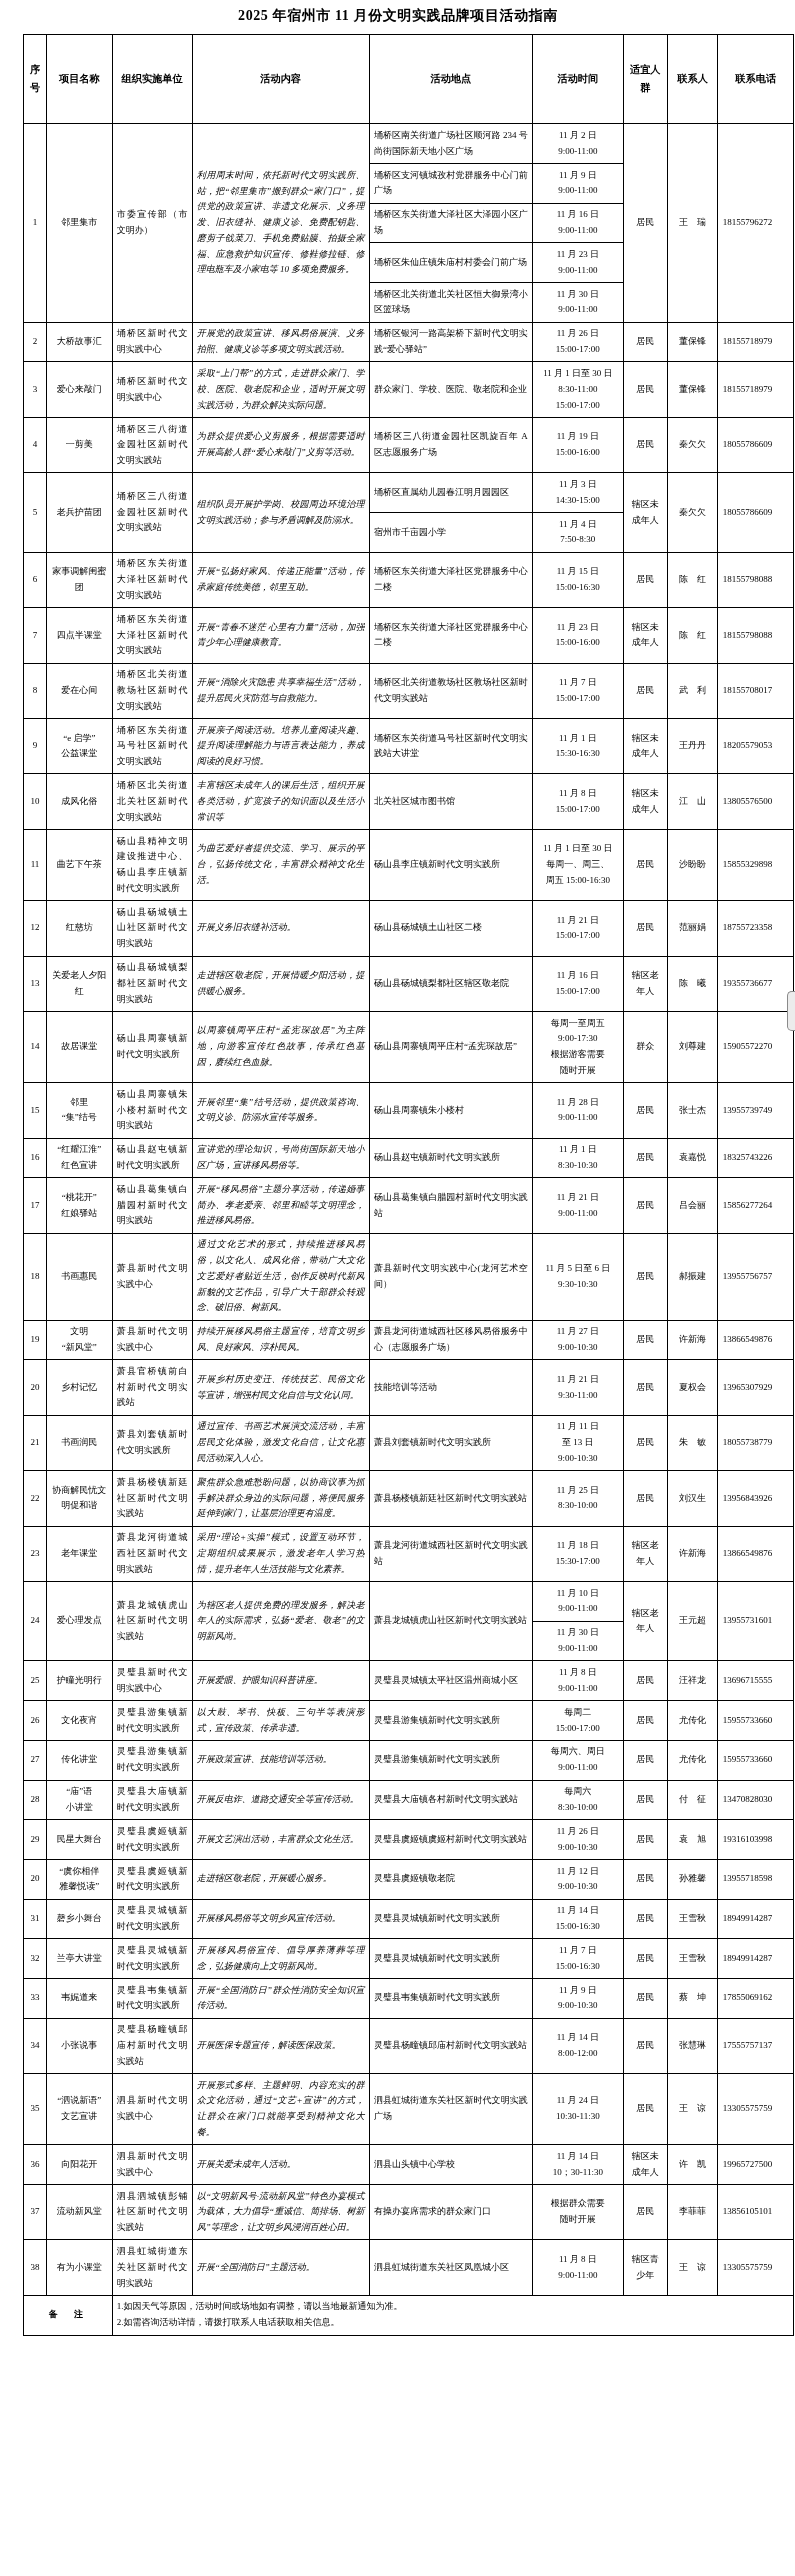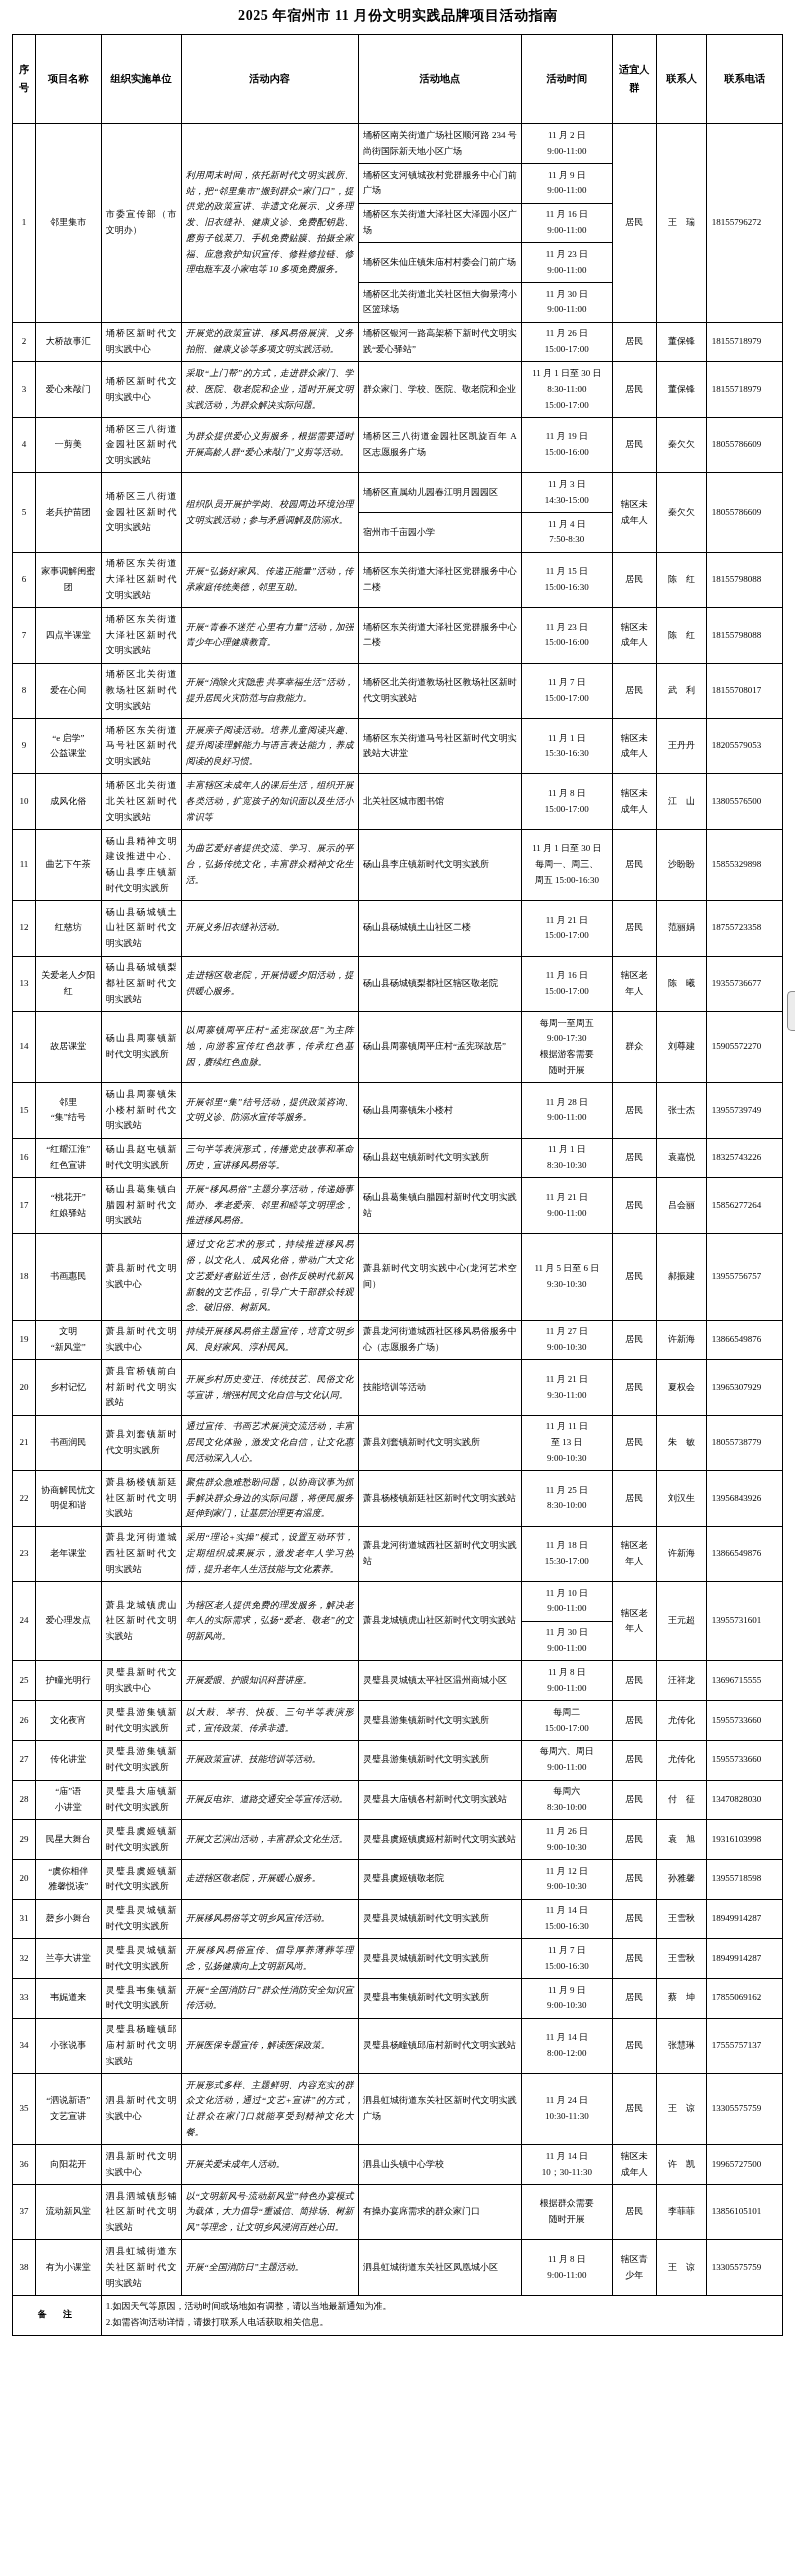--- a/index.html
+++ b/index.html
@@ -1,19 +1,19 @@
 <!DOCTYPE html>
 <html style="font-size:9.6px"><head>
 <meta charset="utf-8">
 <style>
   html,body{margin:0;padding:0;background:#ffffff;}
   .page{position:relative;width:796px;min-height:2576px;background:#fff;
         font-family:"Liberation Serif","DejaVu Serif",serif;color:#000;}
   .title{font-size:14px;font-weight:bold;text-align:center;padding:7.2px 0 8.4px 0;letter-spacing:0.6px;}
-  table.grid{border-collapse:collapse;width:771px;margin:0 12px;table-layout:fixed;}
+  table.grid{border-collapse:collapse;width:771px;margin:0 23px;table-layout:fixed;}
   table.grid th,table.grid td{border:1px solid #000;vertical-align:middle;
         font-size:9px;line-height:1.75;padding:3.6px 4.2px;word-break:break-all;}
   table.grid th{font-weight:bold;font-size:10.2px;text-align:center;height:84px;padding:2.4px 1.2px;}
   td.c{text-align:center;}
   td.l{text-align:justify;}
   td.num{font-size:9.6px;}
   td.time{text-align:center;white-space:pre-line;}
   td.phone{font-size:9.3px;letter-spacing:0;padding:3.6px 1.2px;}
   td.name{text-align:center;white-space:pre-line;}
   td.content-cell{padding:6px 7.2px;font-style:italic;}
@@ -265,21 +265,21 @@
 9:00-11:00</td>
           <td class="c">居民</td>
           <td class="c">张士杰</td>
           <td class="phone">13955739749</td>
         </tr>
         <tr>
           <td class="c num">16</td>
           <td class="name">“红耀江淮”
 红色宣讲</td>
           <td class="l">砀山县赵屯镇新时代文明实践所</td>
-          <td class="l content-cell">三句半等表演形式，传播党史故事和革命历史，宣讲移风易俗等。</td>
+          <td class="l content-cell">宣讲党的理论知识，号尚街国际新天地小区广场，宣讲移风易俗等。</td>
           <td class="l">砀山县赵屯镇新时代文明实践所</td>
           <td class="time">11 月 1 日
 8:30-10:30</td>
           <td class="c">居民</td>
           <td class="c">袁嘉悦</td>
           <td class="phone">18325743226</td>
         </tr>
         <tr>
           <td class="c num">17</td>
           <td class="name">“桃花开”

